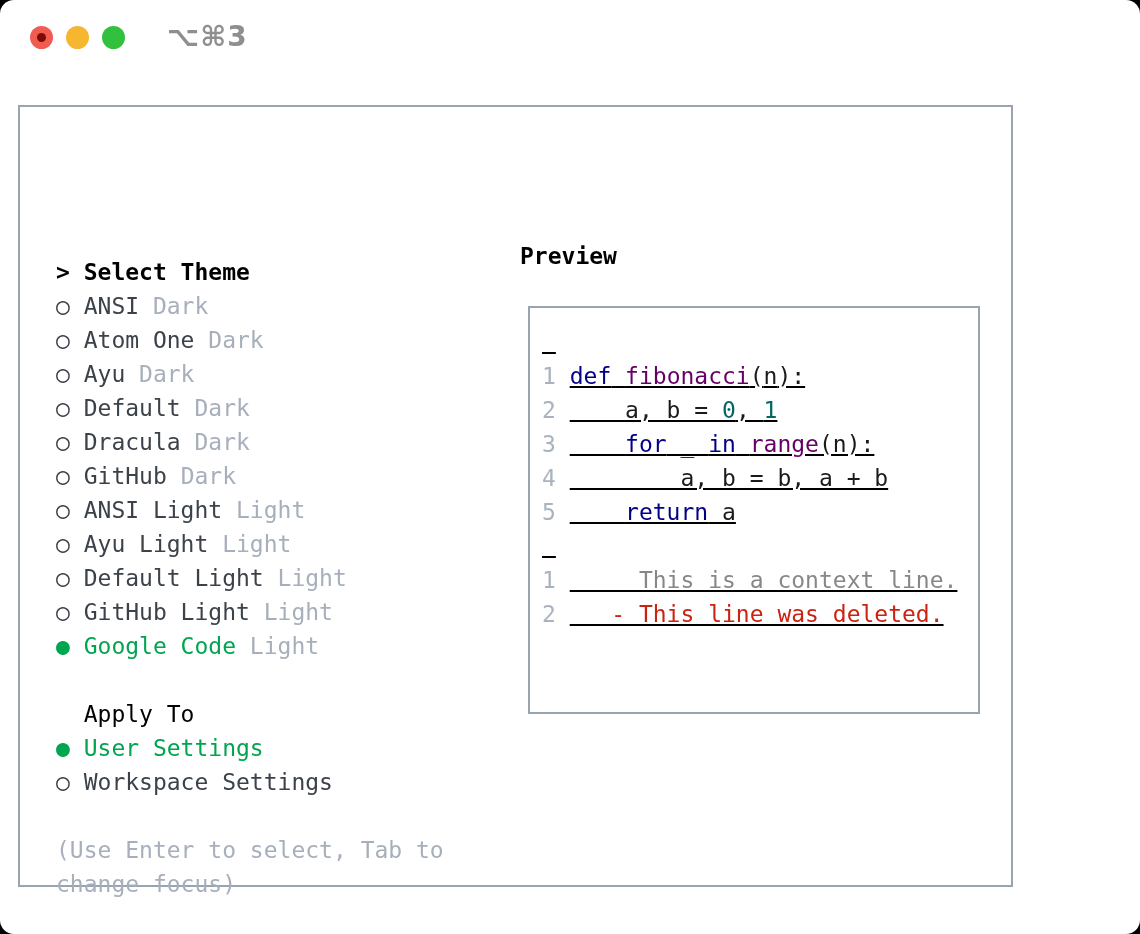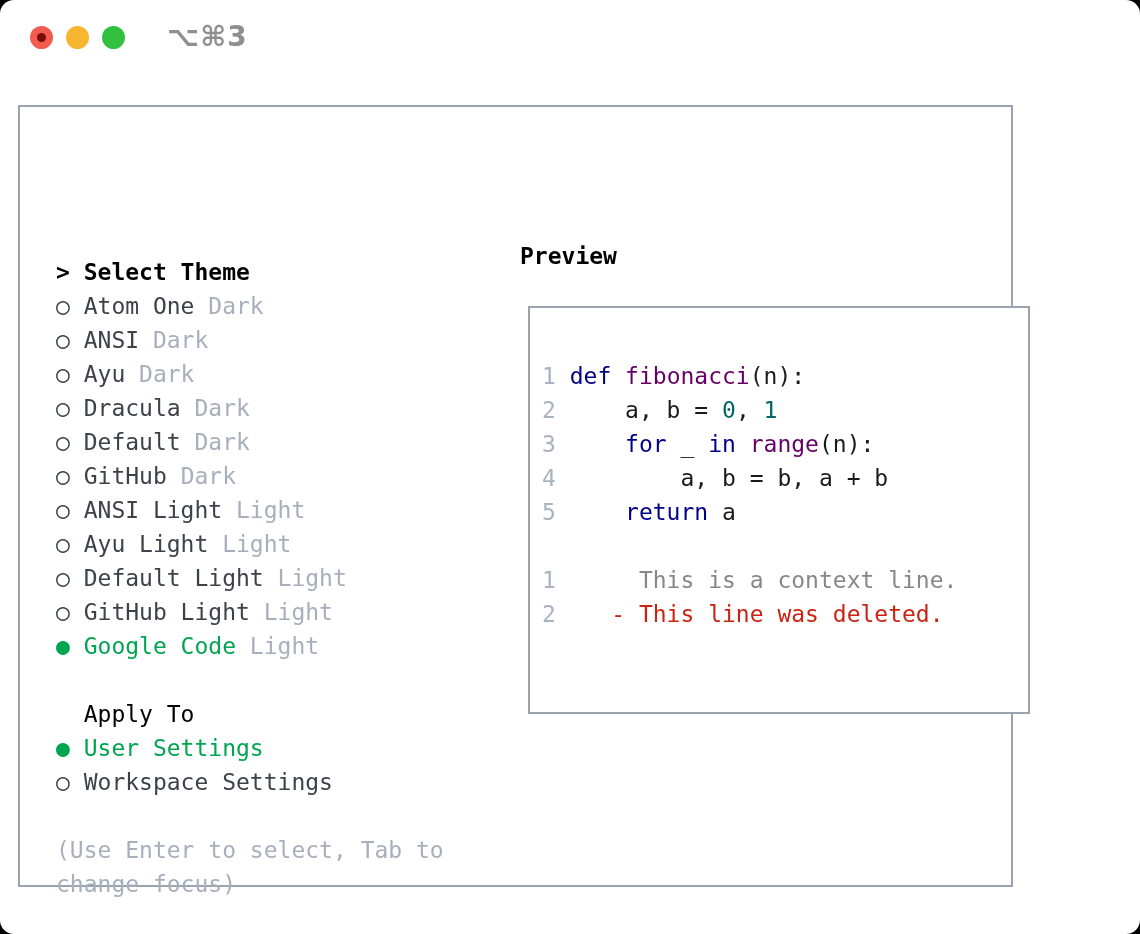--- a/index.html
+++ b/index.html
@@ -62,25 +62,26 @@
   .spacer { height: 34px; }
 
   
   .preview-title {
     position: absolute; left: 500px; top: 132px;
     height: 34px; line-height: 34px;
     font-size: 23px; font-weight: bold; color: #000;
   }
   .preview-box {
     position: absolute; left: 508px; top: 199px;
-    width: 502px; height: 408px;
+    width: 452px; height: 408px;
     border: 2px solid var(--border);
     background: #fff;
     padding: 17px 0 0 12px;
     overflow: hidden;
+    text-decoration: underline;
   }
   .ln { display: inline-block; width: 2ch; color: var(--ln); }
   .seg-keyword  { color: var(--kw); }
   .seg-function { color: var(--fn); }
   .seg-number   { color: var(--num); }
   .seg-plain    { color: var(--plain); }
   .diff-context { color: var(--ctx); }
   .diff-deleted { color: var(--del); }
   .diff-added   { color: var(--add); }
 </style>
@@ -95,25 +96,25 @@
     <div class="traffic green"></div>
     <div class="shortcut">⌥⌘3</div>
   </div>
 
   <div class="main-box">
 
     <div class="left-col">
       <div class="row list-title"><span class="marker">&gt;</span><span>Select Theme</span></div>
 
       <div>
+          <div class="row theme-item"><span class="marker">○</span><span class="theme-name">ANSI</span><span class="variant">Dark</span></div>
           <div class="row theme-item"><span class="marker">○</span><span class="theme-name">Atom One</span><span class="variant">Dark</span></div>
-          <div class="row theme-item"><span class="marker">○</span><span class="theme-name">ANSI</span><span class="variant">Dark</span></div>
           <div class="row theme-item"><span class="marker">○</span><span class="theme-name">Ayu</span><span class="variant">Dark</span></div>
+          <div class="row theme-item"><span class="marker">○</span><span class="theme-name">Default</span><span class="variant">Dark</span></div>
           <div class="row theme-item"><span class="marker">○</span><span class="theme-name">Dracula</span><span class="variant">Dark</span></div>
-          <div class="row theme-item"><span class="marker">○</span><span class="theme-name">Default</span><span class="variant">Dark</span></div>
           <div class="row theme-item"><span class="marker">○</span><span class="theme-name">GitHub</span><span class="variant">Dark</span></div>
           <div class="row theme-item"><span class="marker">○</span><span class="theme-name">ANSI Light</span><span class="variant">Light</span></div>
           <div class="row theme-item"><span class="marker">○</span><span class="theme-name">Ayu Light</span><span class="variant">Light</span></div>
           <div class="row theme-item"><span class="marker">○</span><span class="theme-name">Default Light</span><span class="variant">Light</span></div>
           <div class="row theme-item"><span class="marker">○</span><span class="theme-name">GitHub Light</span><span class="variant">Light</span></div>
           <div class="row theme-item selected"><span class="marker sel">●</span><span class="theme-name">Google Code</span><span class="variant">Light</span></div>
         </div>
 
       <div class="spacer"></div>
 

